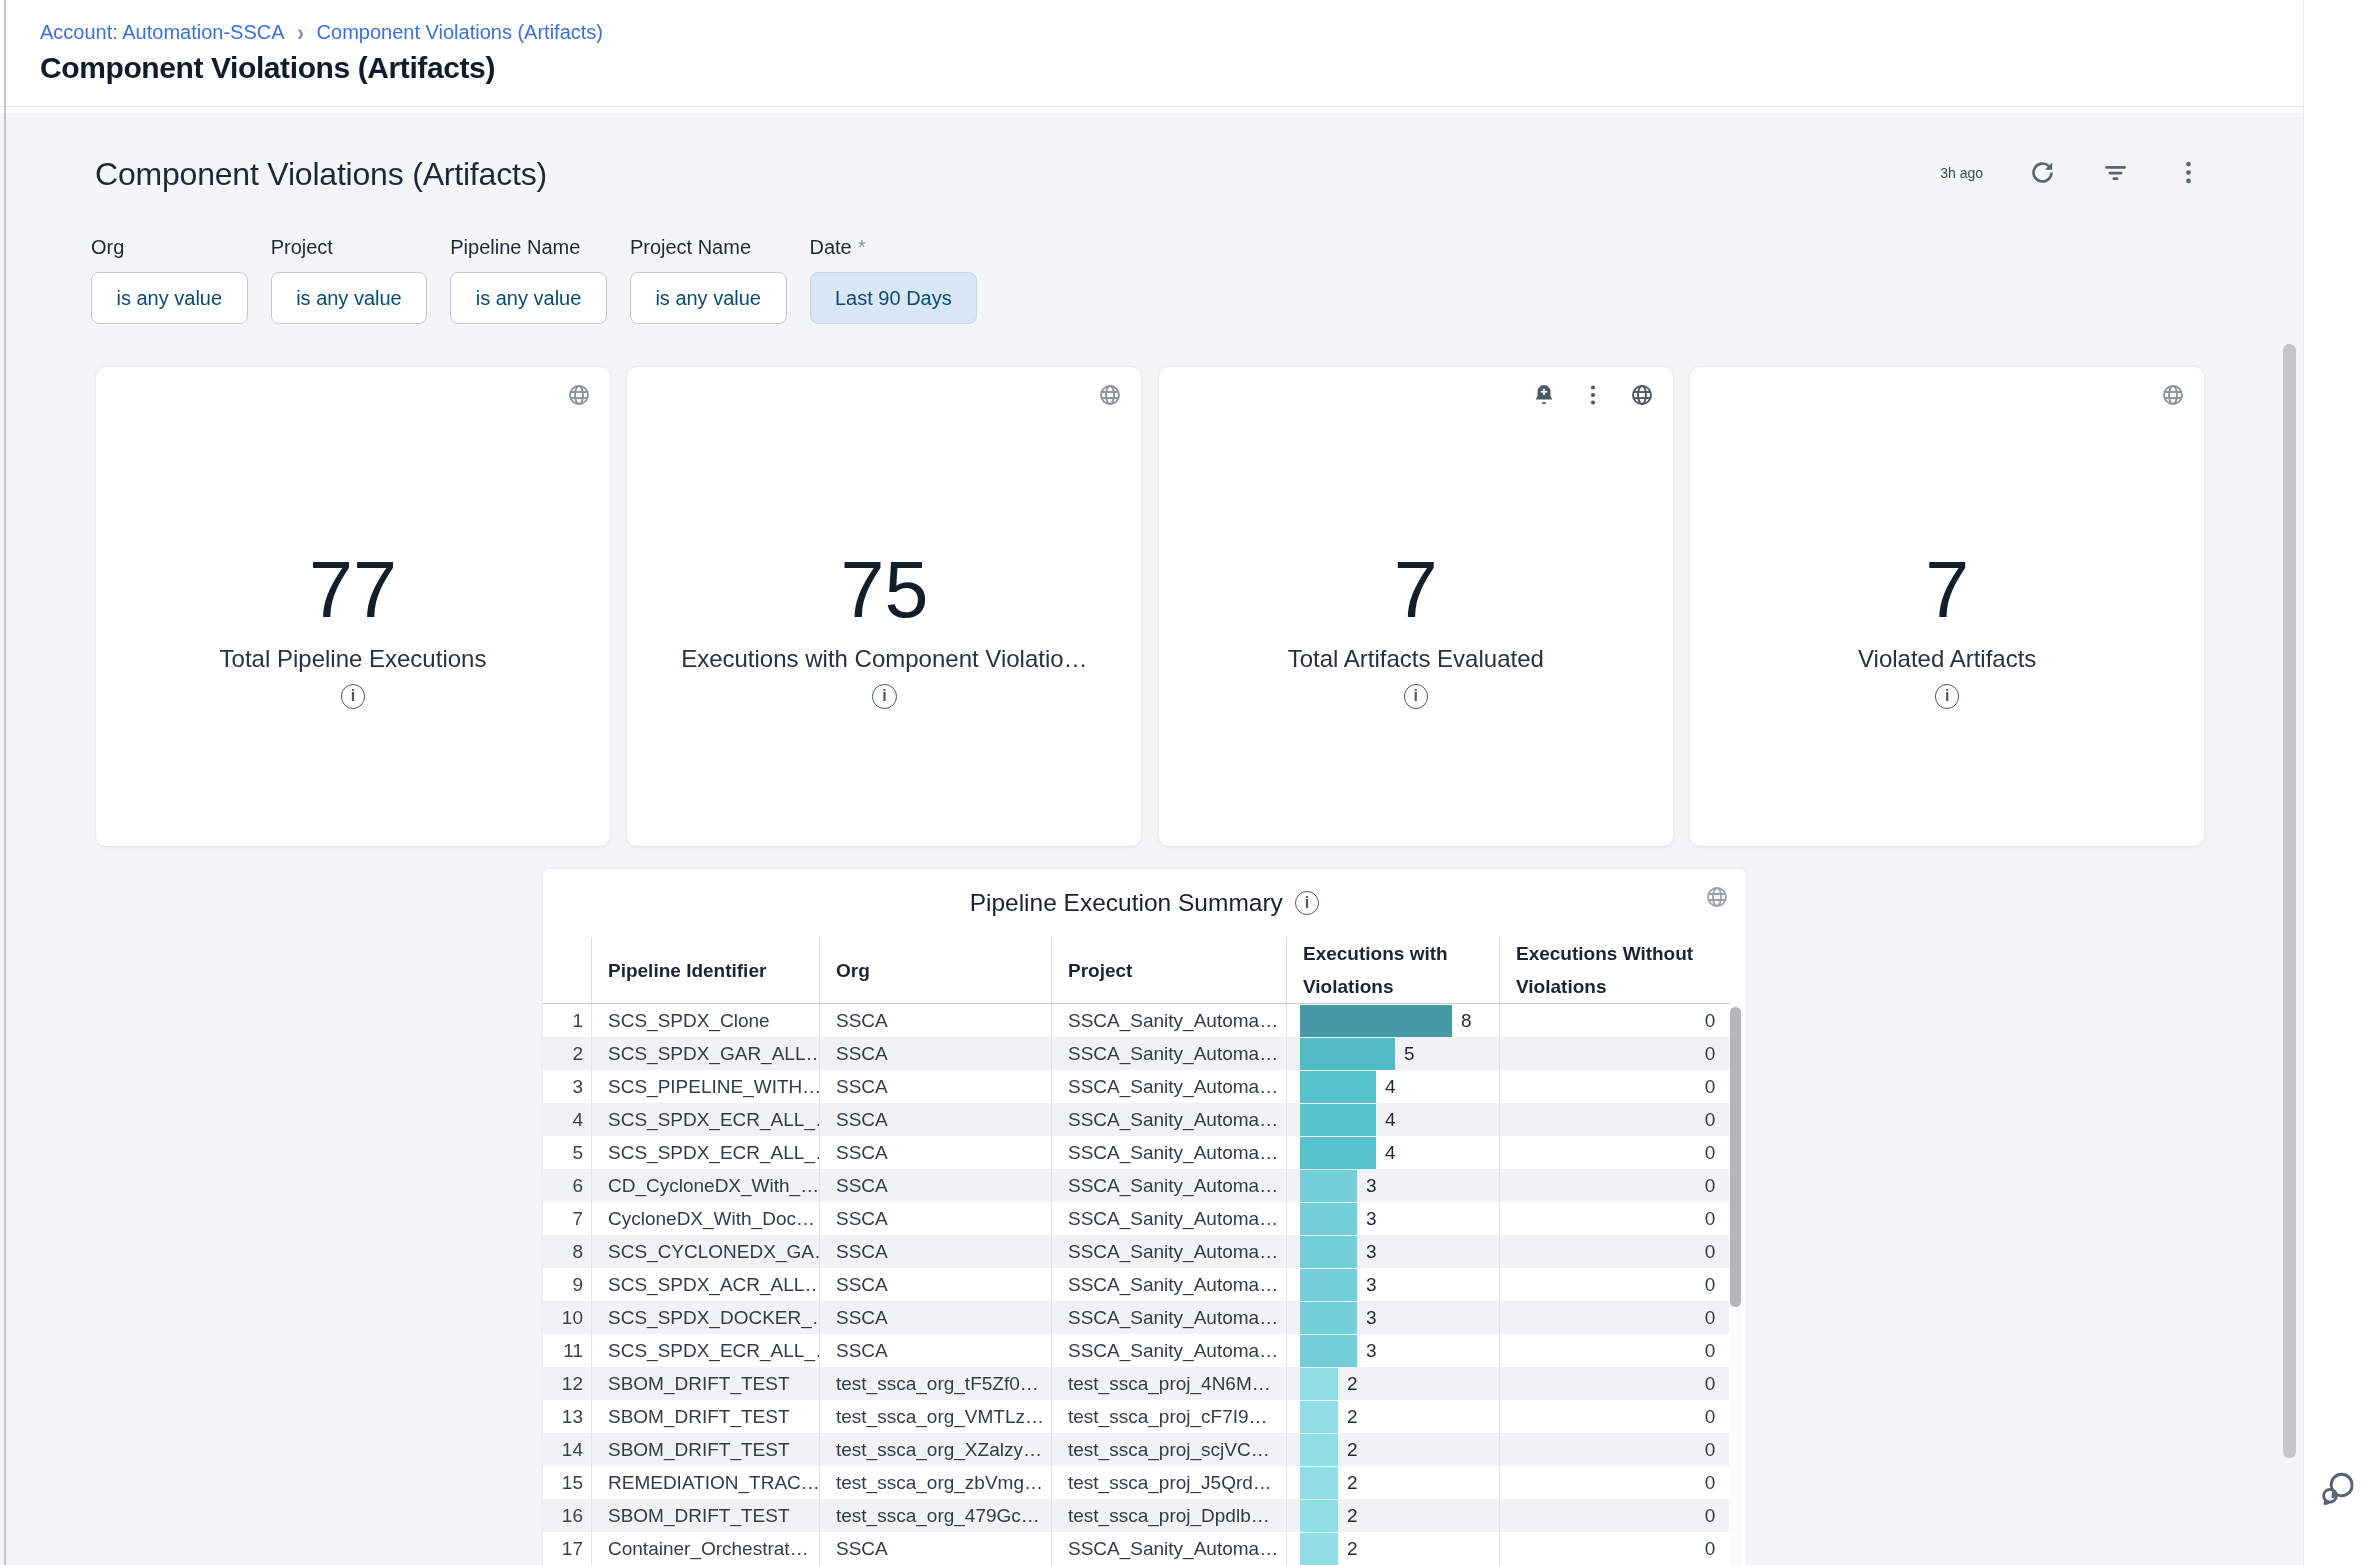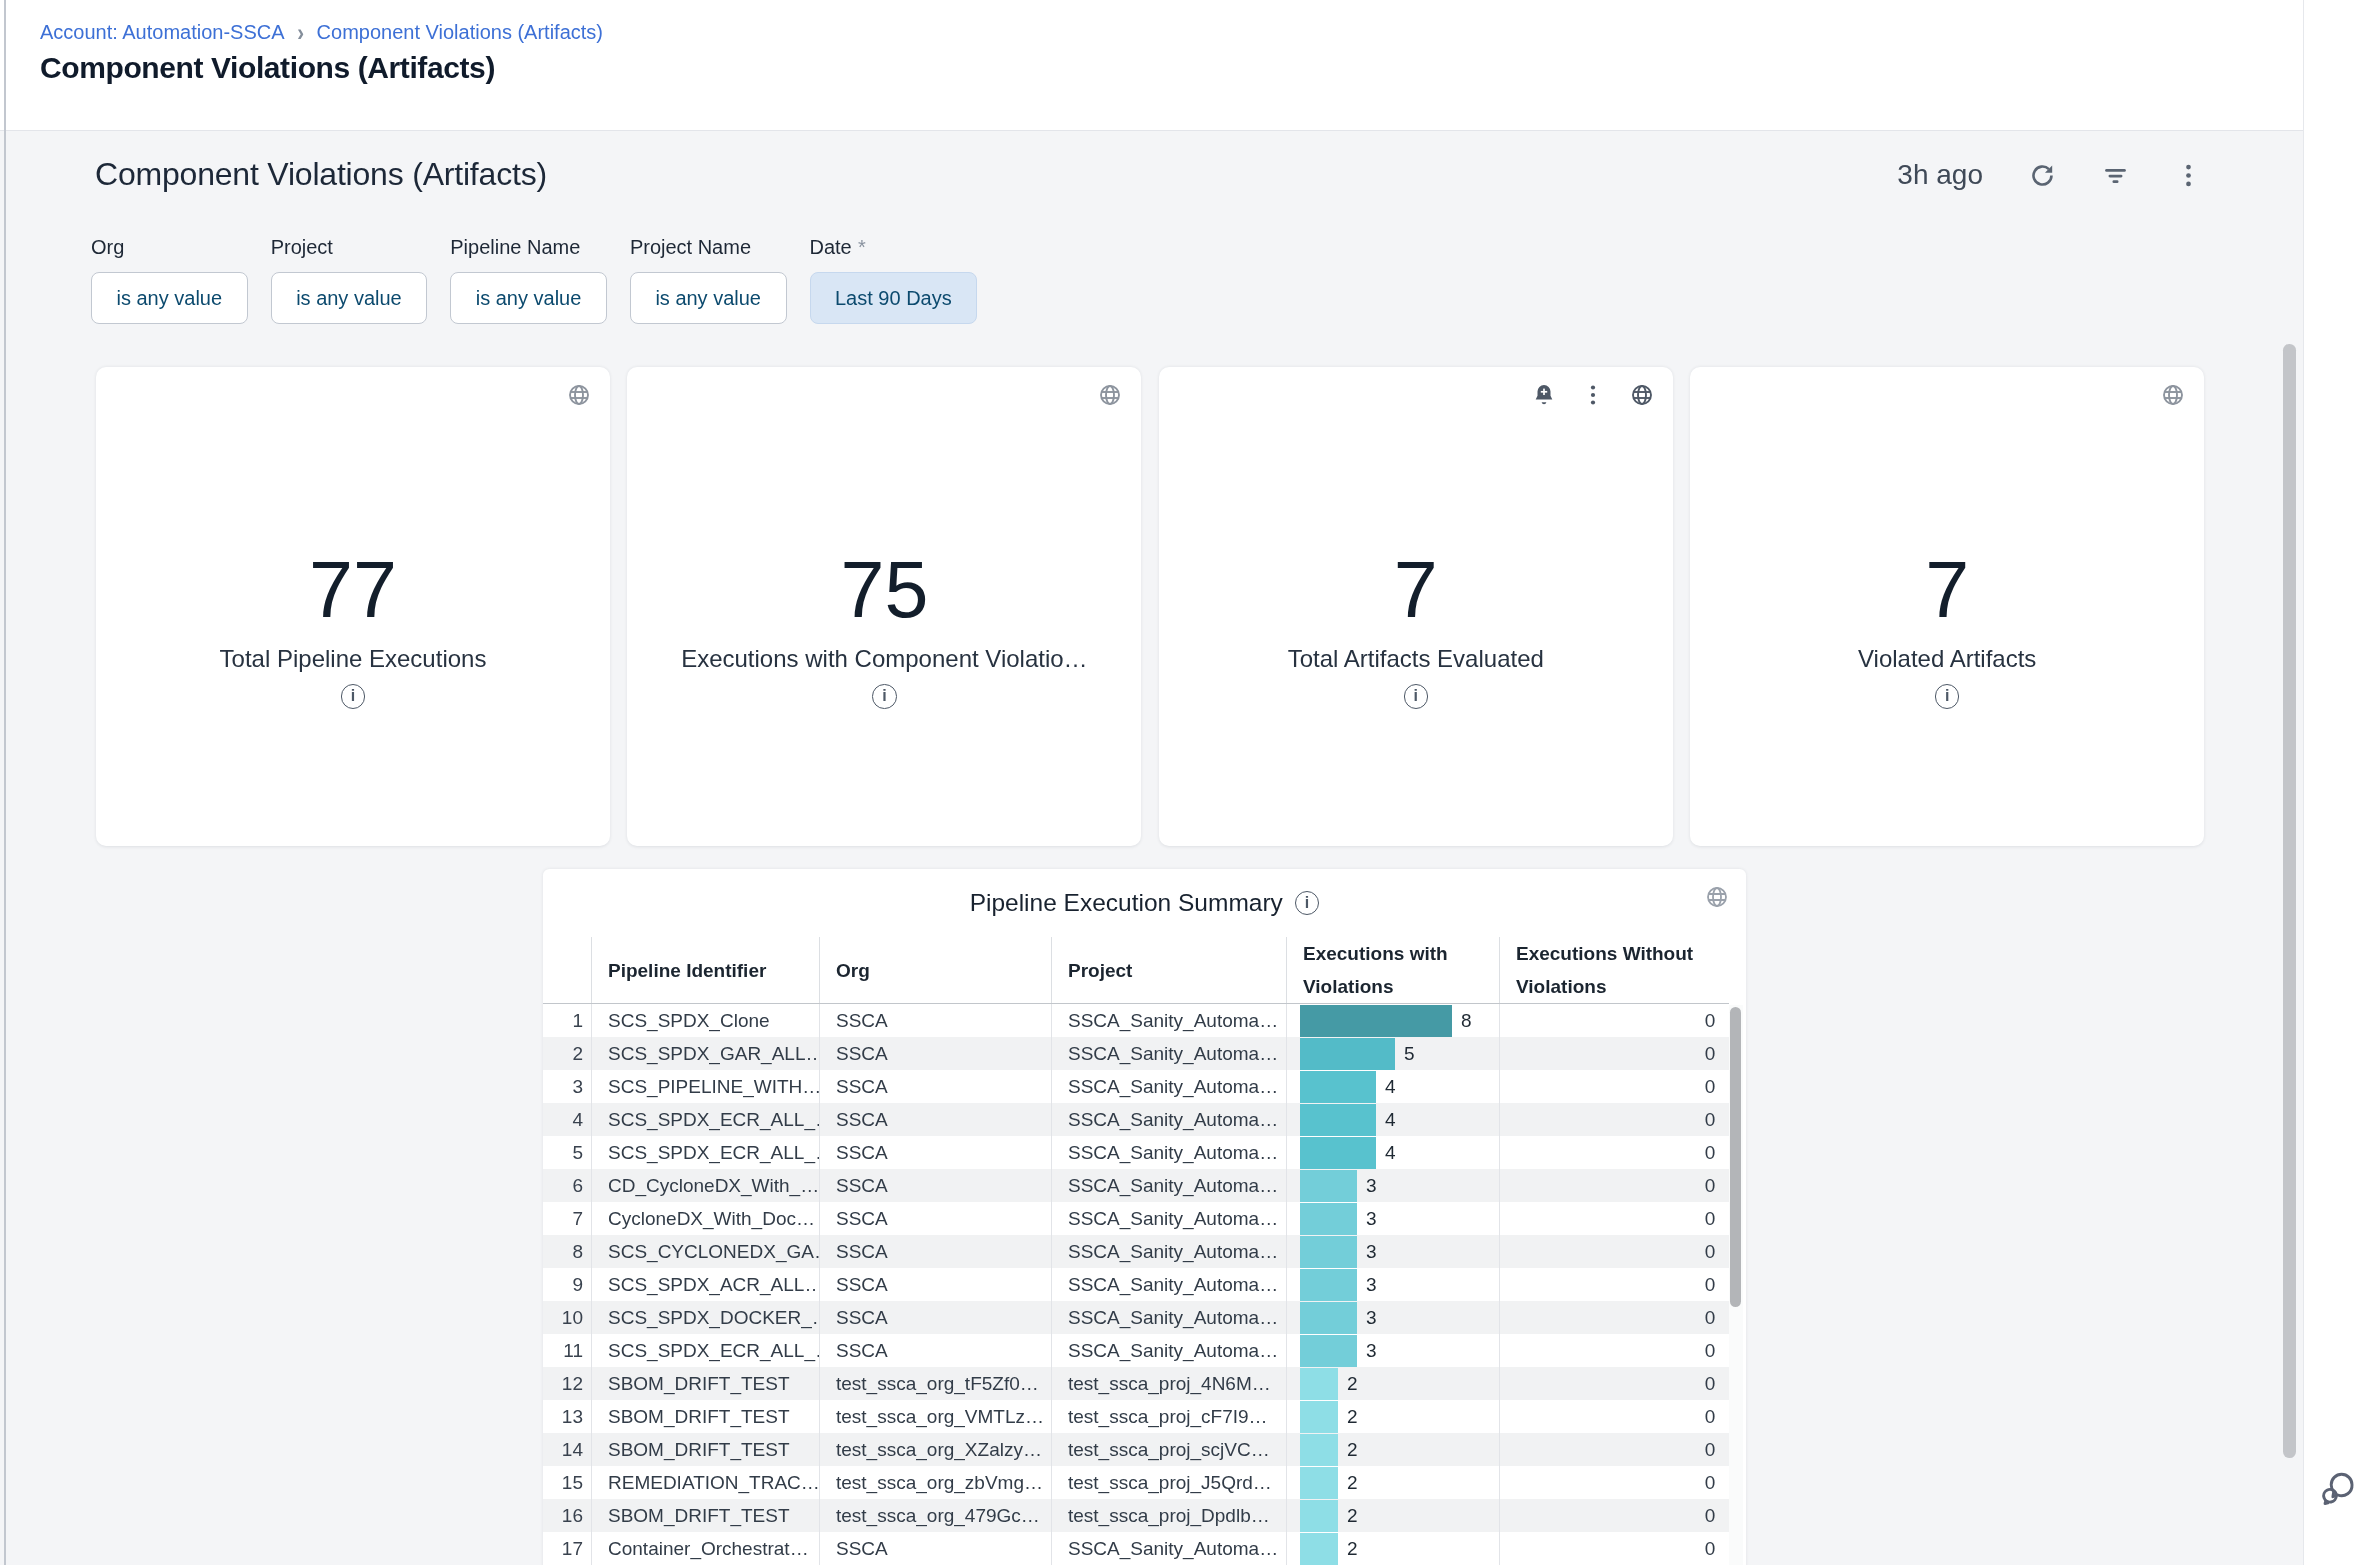--- a/index.html
+++ b/index.html
@@ -4,31 +4,31 @@
 <style>
   * { box-sizing: border-box; margin: 0; padding: 0; }
   html,body { width:2366px; height:1566px; }
   body {
     font-family: "Liberation Sans", "DejaVu Sans", sans-serif;
     background:#ffffff; overflow:hidden; position:relative; color:#1c2633;
   }
   .window-edge { position:absolute; left:4px; top:0; width:1.6px; height:100%; background:#c2c7cf; z-index:50; }
 
   
-  .topbar { position:absolute; top:0; left:0; width:2303px; height:131px; background:#fff; border-bottom:1.6px solid #e3e5ea; z-index:5; }
+  .topbar { position:absolute; top:0; left:0; width:2303px; height:107px; background:#fff; border-bottom:1.6px solid #e3e5ea; z-index:5; }
   .breadcrumb { position:absolute; top:20.5px; left:40px; font-size:20px; display:flex; align-items:center; gap:12.6px; }
   .breadcrumb a { color:#3d70d6; text-decoration:none; cursor:pointer; }
   .crumb-sep { color:#848e9b; font-size:20.5px; font-weight:700; transform:scaleY(1.2); }
   .page-title { position:absolute; top:51px; left:40px; font-size:30px; font-weight:700; color:#101b2b; letter-spacing:-0.4px; }
 
   
   .dashboard { position:absolute; top:113px; left:0; width:2303px; height:1453px; background:#f4f5f7; }
   .dash-title { position:absolute; top:43px; left:95px; font-size:32px; font-weight:400; color:#1d2838; letter-spacing:-0.2px; }
   .dash-actions { position:absolute; top:46px; right:101px; display:flex; align-items:center; gap:46px; color:#4d5663; }
-  .last-refreshed { font-size:28px; color:#3f4957; }
+  .last-refreshed { font-size:14px; color:#3f4957; }
   .act-icon { width:27px; height:27px; color:#5a6472; cursor:pointer; display:inline-flex; }
 
   
   .filters { position:absolute; top:123px; left:91px; display:flex; gap:23px; }
   .filter-label { font-size:20px; color:#1e2836; margin-bottom:13.4px; display:block; }
   .filter-label .req { color:#8a93a0; margin-left:6.3px; }
   .filter-btn { height:52px; padding:0 24.5px; border-radius:8px; border:1.6px solid #c2c8d1; background:#fff;
     font-size:20px; color:#0c4a6e; display:flex; align-items:center; cursor:pointer; font-family:inherit; }
   .filter.highlighted .filter-btn { background:#d9e6f5; border-color:#c6d8ee; }
 

